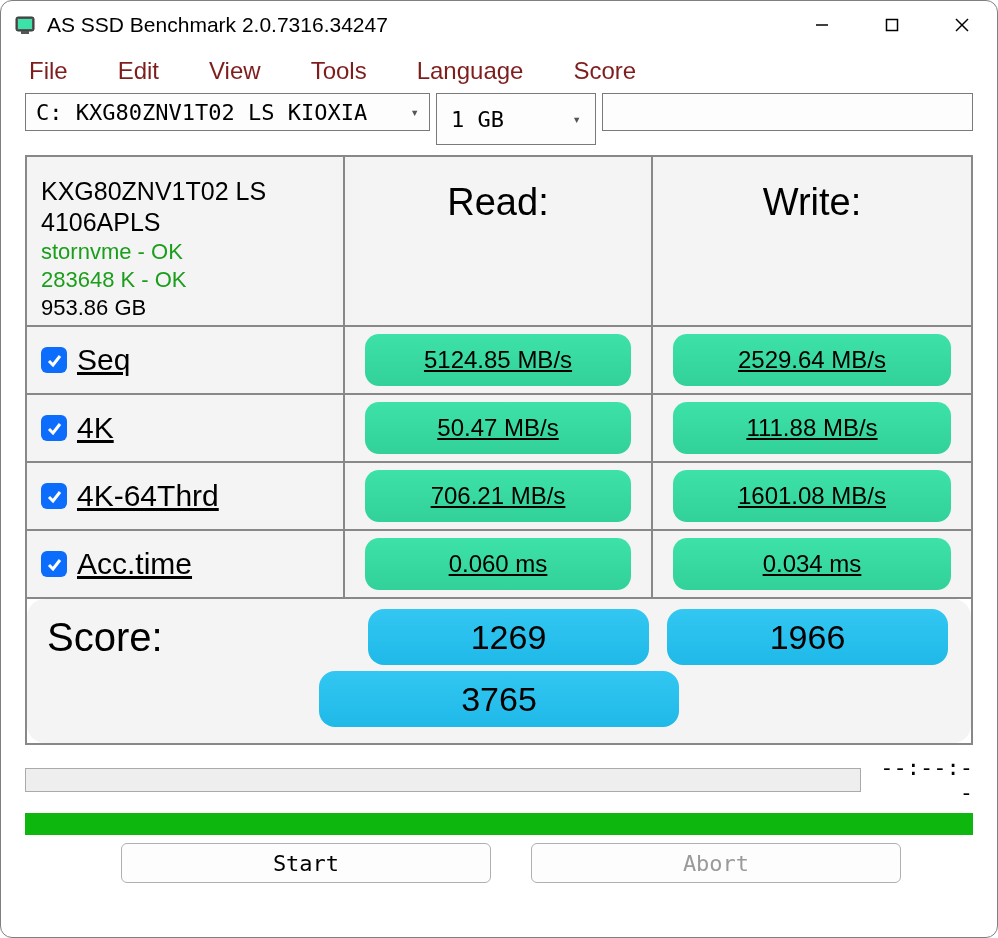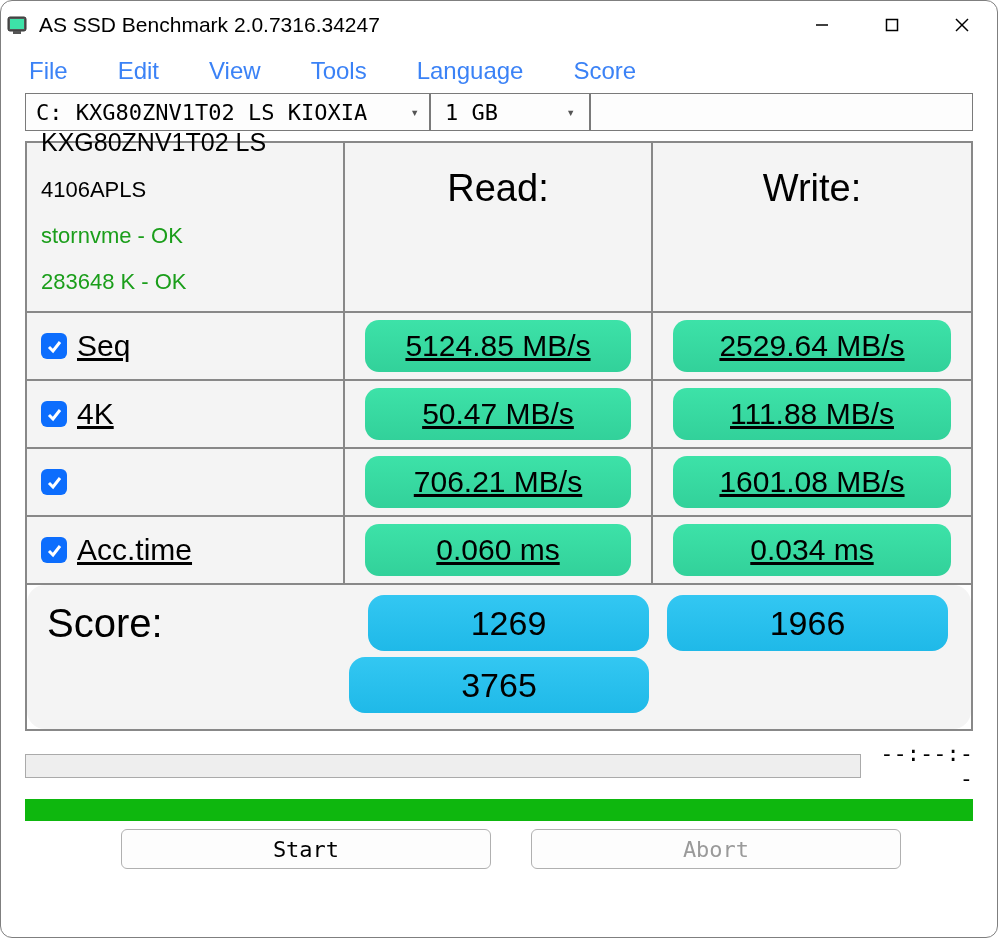--- a/index.html
+++ b/index.html
@@ -17,21 +17,21 @@
   border-radius: 12px;
   background: #fff;
   display: flex;
   flex-direction: column;
   overflow: hidden;
 }
 .titlebar {
   height: 48px;
   display: flex;
   align-items: center;
-  padding-left: 4px;
+  padding-left: 12px;
   font-size: 21px;
   color: #000;
 }
 .titlebar .icon {
   width: 24px; height: 24px; margin-right: 10px;
   display:flex;align-items:center;justify-content:center;
 }
 .titlebar .title { flex: 1; }
 .win-controls { display: flex; height: 100%; }
 .win-btn {
@@ -39,42 +39,42 @@
   display: flex; align-items: center; justify-content: center;
   font-size: 18px; color: #000;
   cursor: pointer;
 }
 .win-btn.close svg { stroke-width: 1.2; }
 .menubar {
   padding: 8px 28px 4px;
   display: flex;
   gap: 50px;
   font-size: 24px;
-  color: #3b82f6;
+  color: #7f1d1d;
 }
 .menubar span { cursor: default; }
 .toolbar {
   display: flex;
-  gap: 0;
+  gap: 6px;
   padding: 4px 24px 10px;
 }
 .sel-drive {
   flex: 0 0 405px;
   height: 38px;
   border: 1px solid #7a7a7a;
   display: flex; align-items: center;
   padding: 0 10px;
   font-family: "SimSun","NSimSun",monospace;
   font-size: 22px;
   background: #fdfdfd;
   justify-content: space-between;
 }
 .sel-size {
   flex: 0 0 160px;
-  height: 38px;
+  height: 52px;
   border: 1px solid #7a7a7a;
   display: flex; align-items: center;
   padding: 0 14px;
   font-family: "SimSun","NSimSun",monospace;
   font-size: 22px;
   background: #fdfdfd;
   justify-content: space-between;
 }
 .blank-field {
   flex: 1;
@@ -102,66 +102,66 @@
 }
 .cell:last-child { border-right: none; }
 .c-label { flex: 0 0 318px; }
 .c-read  { flex: 0 0 308px; justify-content:center; }
 .c-write { flex: 1; justify-content:center; }
 .hdr-row { height: 170px; }
 .hdr-row .c-label {
   flex-direction: column;
   align-items: flex-start;
   justify-content: center;
-  gap: 20px;
+  gap: 2px;
   padding-top:23px; padding-bottom:8px;
 }
 .hdr-row .c-read, .hdr-row .c-write {
   align-items:flex-start; padding-top:24px;
   font-size: 38px;
 }
 .drive-line1 { font-size: 25px; color:#000; }
-.drive-line2 { font-size: 22px; color:#000; }
+.drive-line2 { font-size: 25px; color:#000; }
 .drive-ok { font-size: 22px; color: #1b9e1b; }
 .drive-cap { font-size: 22px; color:#000; }
 .test-row { height: 68px; text-decoration: underline; }
 .test-row .c-label { font-size: 30px; gap:10px; }
 .chk {
   width:26px;height:26px;border-radius:6px;background:#0c6dfd;
   display:flex;align-items:center;justify-content:center;
   flex-shrink:0;
 }
 .chk svg { stroke:#fff; stroke-width:3; fill:none; }
 .pill {
   background: linear-gradient(#3de2a8,#32d19a);
   border-radius: 14px;
   width: 96%;
   height: 52px;
   display:flex;align-items:center;justify-content:center;
-  font-size: 30px; color:#000;
+  font-size: 24px; color:#000;
 }
 .score-area {
   background:#f4f4f4;
   padding: 10px 14px 16px;
   display:flex; flex-direction:column;border-radius:18px;
 }
 .score-top { display:flex; align-items:flex-start; }
 .score-label { flex:0 0 318px; font-size:40px; padding-left:6px; padding-top:6px;}
 .score-cols { flex:1; display:flex; }
 .score-cols .sc { flex:1; display:flex; justify-content:center; }
 .pill-blue {
   background: linear-gradient(#33c7f2,#1fb9e8);
   border-radius:16px;
   height:56px;
   display:flex;align-items:center;justify-content:center;
   font-size:34px; color:#000;
 }
 .sc .pill-blue { width:94%; }
 .score-total { display:flex; justify-content:center; margin-top:6px;}
-.score-total .pill-blue { width:300px; }
+.score-total .pill-blue { width:360px; }
 .status-row {
   display:flex; align-items:center; gap:12px;
   padding: 10px 24px 4px;
 }
 .progress-thin {
   flex:1;height:24px;border:1px solid #aaa;background:#eee;
 }
 .timer { font-family:monospace; font-size:22px; width:100px; text-align:right;}
 .green-bar {
   margin: 4px 24px 8px;
@@ -281,20 +281,21 @@
         </div>
     </div>
 
     <div class="row test-row">
       <div class="cell c-label">
         <span class="chk">
             <svg width="16" height="16">
               <polyline points="3,9 7,13 14,4"></polyline>
             </svg>
           </span>
+        <span>4K-64Thrd</span>
       </div>
       <div class="cell c-read">
           <div class="pill">706.21 MB/s</div>
         </div>
       <div class="cell c-write">
           <div class="pill">1601.08 MB/s</div>
         </div>
     </div>
 
     <div class="row test-row">

